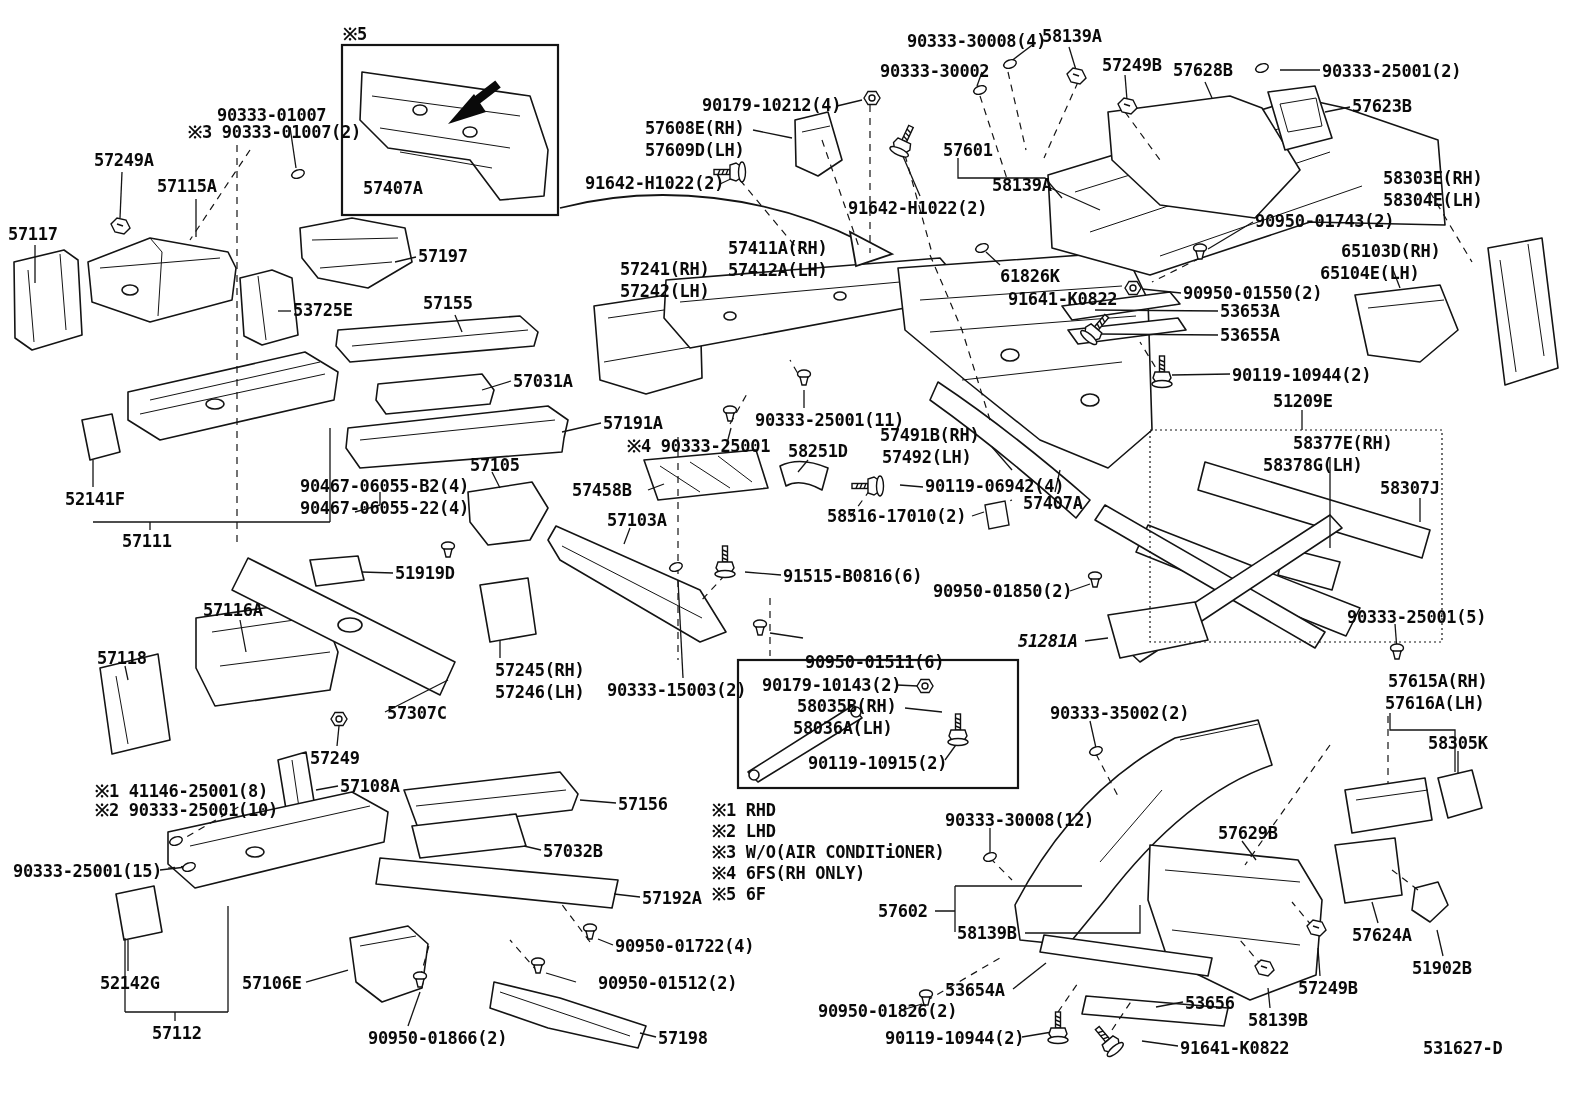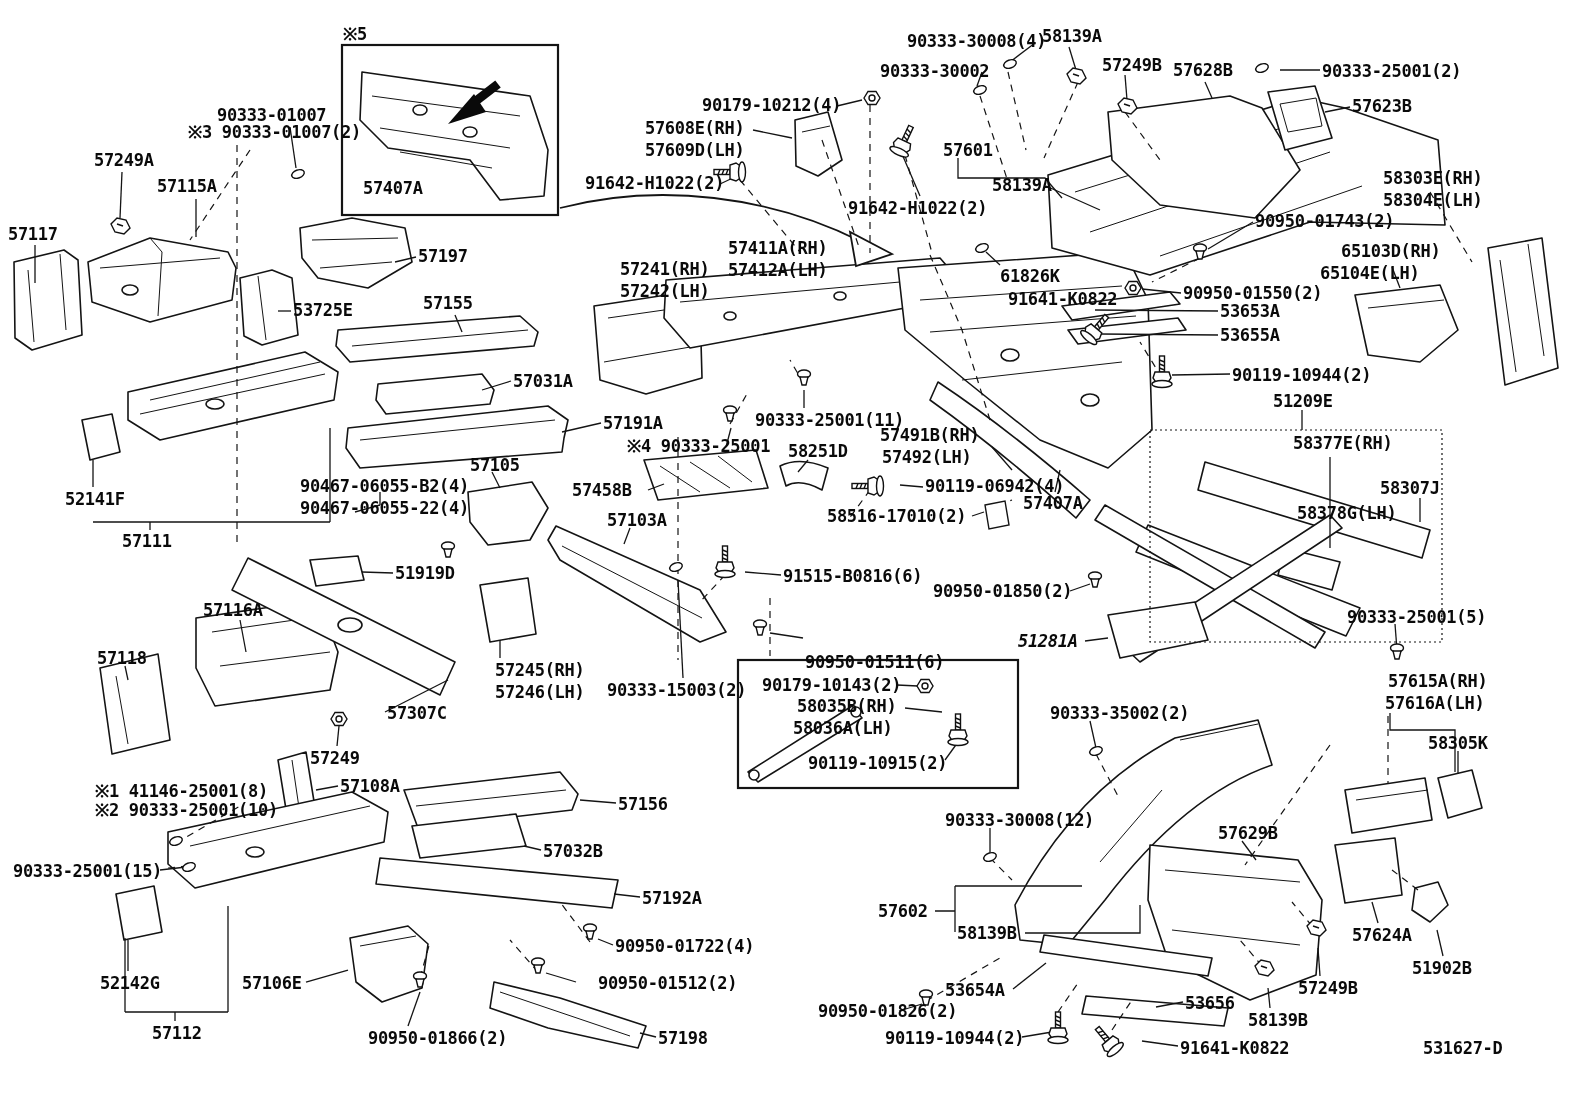--- a/index.html
+++ b/index.html
@@ -391,21 +391,21 @@
       <div class="callout" style="left: 1320px; top: 241px; margin-left: 21px;">65103D(RH)</div>
       <div class="callout" style="left: 1320px; top: 263px;">65104E(LH)</div>
       <div class="callout" style="left: 1000px; top: 266px;">61826K</div>
       <div class="callout" style="left: 1008px; top: 289px;">91641-K0822</div>
       <div class="callout" style="left: 1183px; top: 283px;">90950-01550(2)</div>
       <div class="callout" style="left: 1220px; top: 301px;">53653A</div>
       <div class="callout" style="left: 1220px; top: 325px;">53655A</div>
       <div class="callout" style="left: 1232px; top: 365px;">90119-10944(2)</div>
       <div class="callout" style="left: 1273px; top: 391px;">51209E</div>
       <div class="callout" style="left: 1293px; top: 433px;">58377E(RH)</div>
-      <div class="callout" style="left: 1297px; top: 455px; margin-top: 48px;">58378G(LH)</div>
+      <div class="callout" style="left: 1263px; top: 455px;">58378G(LH)</div>
       <div class="callout" style="left: 1380px; top: 478px;">58307J</div>
       <div class="callout" style="left: 65px; top: 489px;">52141F</div>
       <div class="callout" style="left: 122px; top: 531px;">57111</div>
       <div class="callout" style="left: 300px; top: 476px;">90467-06055-B2(4)</div>
       <div class="callout" style="left: 300px; top: 498px;">90467-06055-22(4)</div>
       <div class="callout" style="left: 470px; top: 455px;">57105</div>
       <div class="callout" style="left: 572px; top: 480px;">57458B</div>
       <div class="callout" style="left: 607px; top: 510px;">57103A</div>
       <div class="callout" style="left: 788px; top: 441px;">58251D</div>
       <div class="callout" style="left: 880px; top: 425px;">57491B(RH)</div>
@@ -457,13 +457,20 @@
       <div class="callout" style="left: 1298px; top: 978px;">57249B</div>
       <div class="callout" style="left: 1412px; top: 958px;">51902B</div>
       <div class="callout" style="left: 152px; top: 1023px;">57112</div>
       <div class="callout" style="left: 885px; top: 1028px;">90119-10944(2)</div>
       <div class="callout" style="left: 1180px; top: 1038px;">91641-K0822</div>
       <div class="callout" style="left: 368px; top: 1028px;">90950-01866(2)</div>
       <div class="callout" style="left: 658px; top: 1028px;">57198</div>
       <div class="callout" style="left: 1423px; top: 1038px;">531627-D</div>
     </div>
 
+  <div class="legend" id="legend-block">
+      <div>※1 RHD</div>
+      <div>※2 LHD</div>
+      <div>※3 W/O(AIR CONDITiONER)</div>
+      <div>※4 6FS(RH ONLY)</div>
+      <div>※5 6F</div>
+    </div>
 </div>
 
 </body></html>

